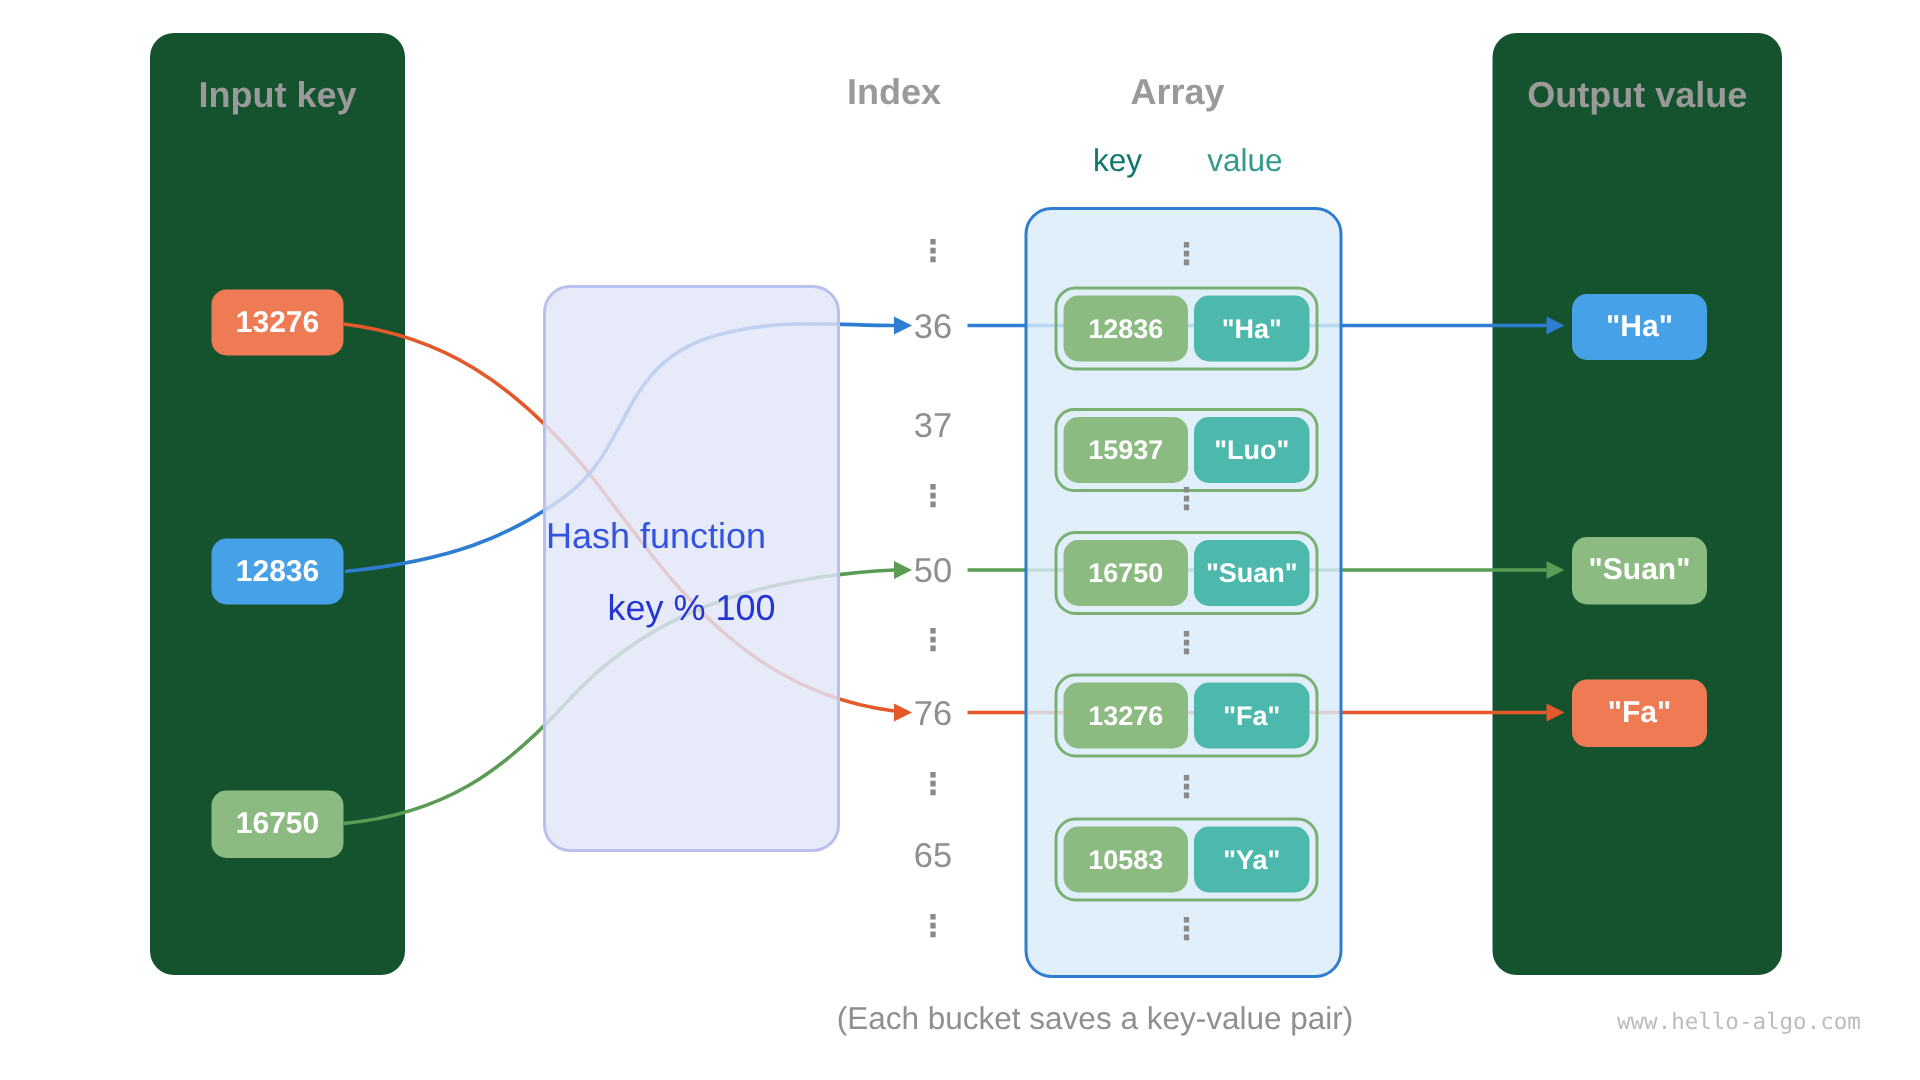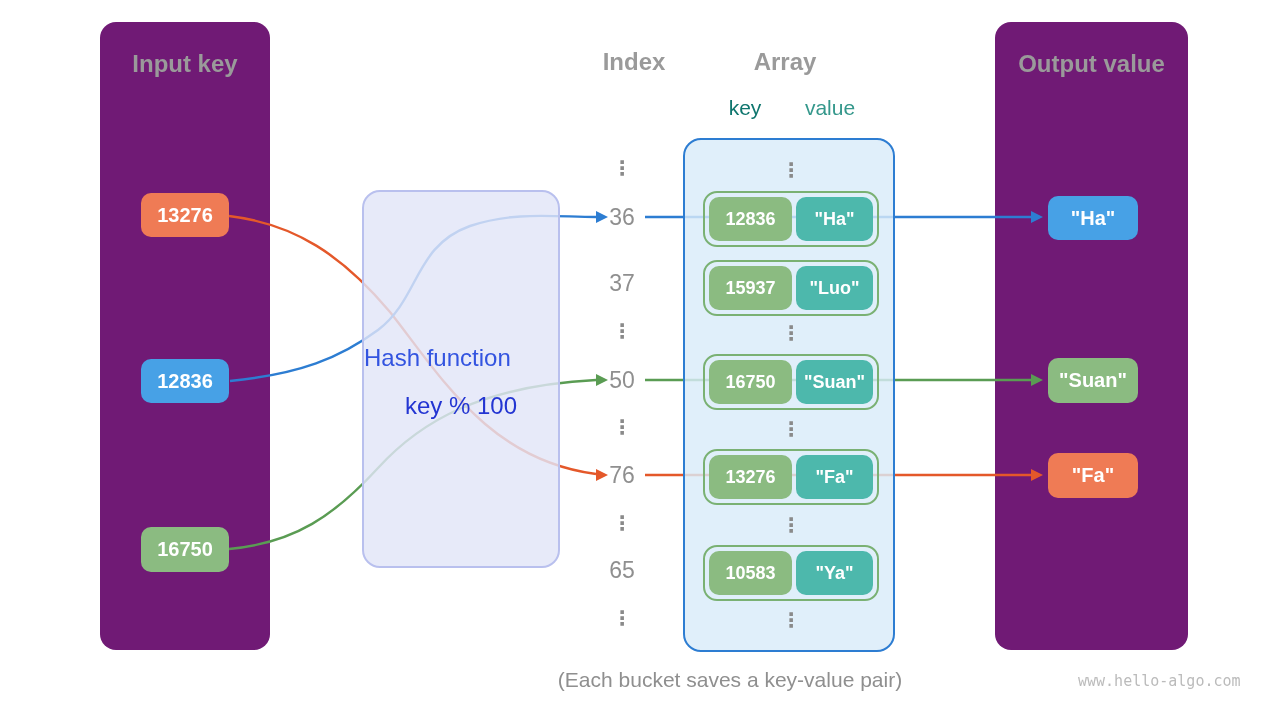--- a/index.html
+++ b/index.html
@@ -8,21 +8,21 @@
     position: relative;
     width: 1280px; height: 720px;
     background: #ffffff;
     font-family: "Liberation Sans", "DejaVu Sans", sans-serif;
     overflow: hidden;
   }
 
   
   .panel {
     position: absolute;
-    background: #701a75;
+    background: #14532d;
     border-radius: 16px;
     z-index: 1;
   }
   .panel-title {
     position: absolute;
     left: 0; width: 100%;
     text-align: center;
     font-size: 24px; font-weight: bold;
     color: #9a9a9a;
   }
@@ -167,21 +167,21 @@
     <polygon points="1031,211 1043,217 1031,223" fill="#2d7dd2"></polygon>
     <polygon points="1031,374 1043,380 1031,386" fill="#5a9c53"></polygon>
     <polygon points="1031,469 1043,475 1031,481" fill="#e4582a"></polygon>
   </svg>
 
   <div class="hash-box">
     <div class="hash-title">Hash function</div>
     <div class="hash-formula">key % 100</div>
   </div>
 
-  <div class="col-title" style="left:574px; top:48px; width:120px;text-align:center;">Index</div>
+  <div class="col-title" style="left:536px; top:48px; width:120px;text-align:center;">Index</div>
   <div class="dots" style="left:587px; top:155px;">⋮</div>
   <div class="idx-num" style="left:587px; top:202px;">36</div>
   <div class="idx-num" style="left:587px; top:268px;">37</div>
   <div class="dots" style="left:587px; top:318px;">⋮</div>
   <div class="idx-num" style="left:587px; top:365px;">50</div>
   <div class="dots" style="left:587px; top:414px;">⋮</div>
   <div class="idx-num" style="left:587px; top:460px;">76</div>
   <div class="dots" style="left:587px; top:510px;">⋮</div>
   <div class="idx-num" style="left:587px; top:555px;">65</div>
   <div class="dots" style="left:587px; top:605px;">⋮</div>
@@ -190,21 +190,21 @@
   <div class="kv-header" style="left:705px; top:96px; width:80px; color:#0f766e;">key</div>
   <div class="kv-header" style="left:790px; top:96px; width:80px; color:#35988c;">value</div>
 
   <div class="array-container">
     <div class="dots arr-dots" style="top:17px;">⋮</div>
 
     <div class="pair" style="top:51px;">
       <div class="pair-key">12836</div>
       <div class="pair-val">"Ha"</div>
     </div>
-    <div class="pair" style="top:120px;">
+    <div class="pair" style="top:132px;border-radius:13px;">
       <div class="pair-key">15937</div>
       <div class="pair-val">"Luo"</div>
     </div>
 
     <div class="dots arr-dots" style="top:180px;">⋮</div>
 
     <div class="pair" style="top:214px;">
       <div class="pair-key">16750</div>
       <div class="pair-val">"Suan"</div>
     </div>

